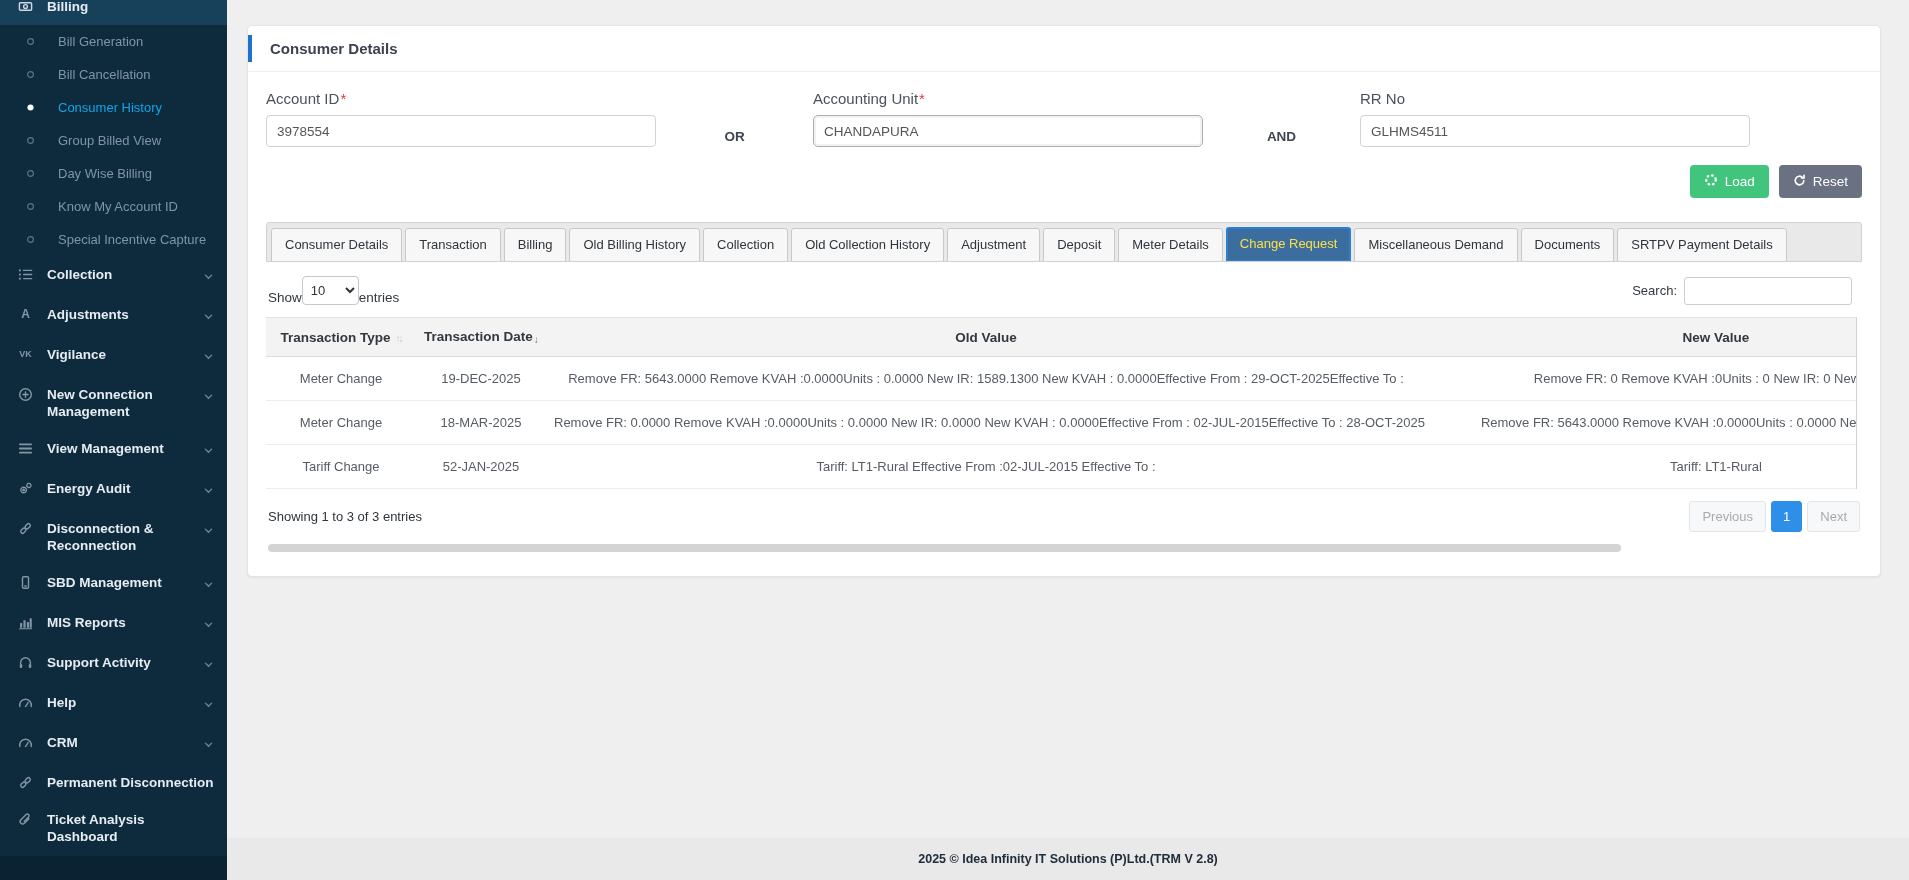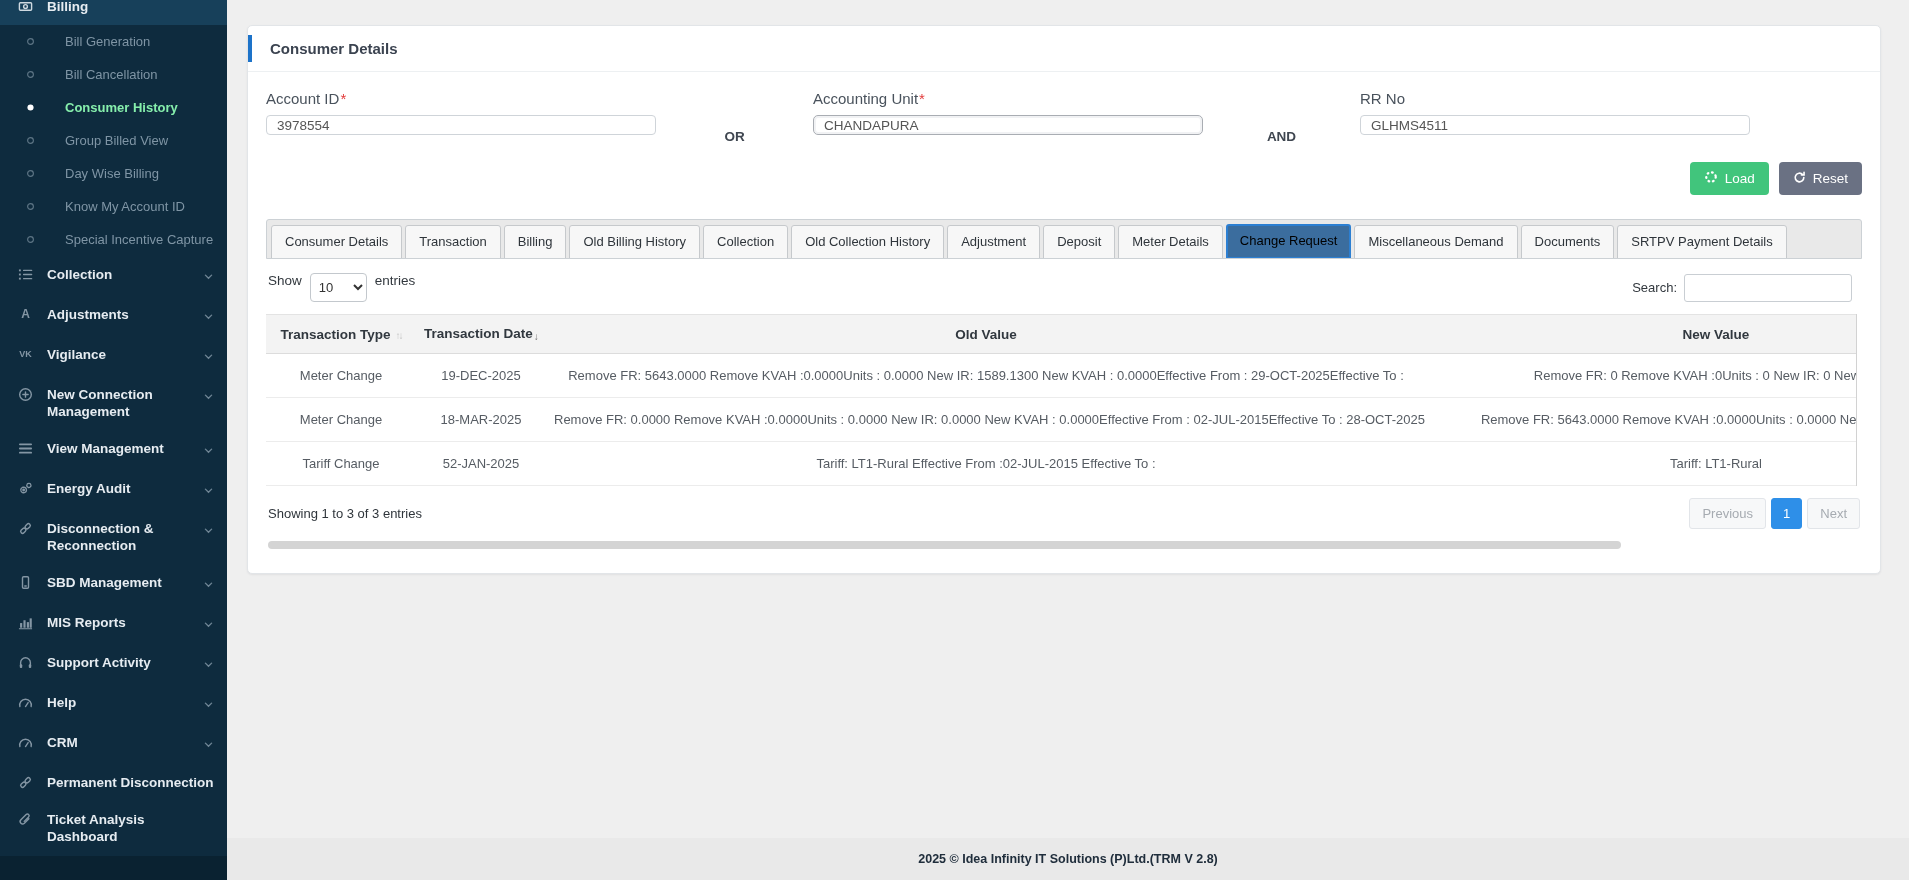--- a/index.html
+++ b/index.html
@@ -15,64 +15,64 @@
   
   aside{flex:0 0 227px;width:227px;background:var(--sidebar-bg);position:relative;overflow:hidden}
   .snav{display:flex;flex-direction:column}
   .snav-item{display:flex;align-items:flex-start;gap:12px;padding:10px 12px 10px 16px;
              color:#e6ecf1;font-size:13.5px;font-weight:700;line-height:17px;cursor:pointer}
   .snav-item.open{background:var(--sidebar-open);margin-top:-16px;padding-top:14px}
   .snav-item .ico{flex:0 0 19px;width:19px;display:flex;justify-content:center;color:#8496a4;margin-top:1px}
   .snav-item.open .ico{color:#cfd9e0}
   .snav-item .lbl{flex:1 1 auto;overflow-wrap:anywhere}
   .snav-item .chev{flex:0 0 12px;color:#6f8595;margin-top:3px}
-  .snav-sub{display:flex;align-items:center;gap:30px;padding:8px 12px 8px 26px;
+  .snav-sub{display:flex;align-items:center;gap:23px;padding:8px 12px 8px 26px;
             color:#7f95a5;font-size:13px;line-height:17px;cursor:pointer}
   .snav-sub .mark{flex:0 0 9px;display:flex;color:#5c7484}
-  .snav-sub.active{color:#86efac;font-weight:700}
+  .snav-sub.active{color:#0ea5e9;font-weight:400}
   .snav-sub.active .mark{color:#fff}
   .sidebar-footer{position:absolute;left:0;right:0;bottom:0;height:24px;background:var(--sidebar-foot)}
   .ticon{font-weight:700;font-size:12px;line-height:14px;color:#8496a4}
 
   
   .main{flex:1 1 auto;display:flex;flex-direction:column;min-width:0}
   .content{flex:1 1 auto;padding:25px 28px 0 20px}
   .card{background:#fff;border:1px solid #e2e5e8;border-radius:5px;box-shadow:0 1px 2px rgba(60,70,80,.08)}
   .card-header{position:relative;padding:14px 22px;border-bottom:1px solid #edf0f2}
   .accent{position:absolute;left:0;top:9px;bottom:9px;width:4px;background:var(--accent-blue)}
   .card-title{margin:0;font-size:15px;font-weight:700;color:#3b4350}
   .card-body{padding:18px 18px 22px}
 
   
   .form-row{display:flex;align-items:flex-start}
   .fgroup{width:390px}
   .fgroup label{display:block;font-size:15px;color:#49525c;margin-bottom:8px}
   .req{color:#e23b3b;margin-left:1px}
-  .tinput{width:100%;height:20px;border:1px solid #cfd4d9;border-radius:4px;padding:0 10px;
+  .tinput{width:100%;height:32px;border:1px solid #cfd4d9;border-radius:4px;padding:0 10px;
           font-size:13.5px;color:#555;font-family:"Liberation Sans",sans-serif;background:#fff}
   .combo{border:1px solid #a9adb3;border-radius:5px;box-shadow:inset 0 0 0 2px #f1f2f4}
   .joiner{width:157px;text-align:center;font-size:13.5px;font-weight:700;color:#3f4650;padding-top:39px}
   .btn-row{display:flex;justify-content:flex-end;gap:10px;margin:18px 0 4px}
   .btn{display:inline-flex;align-items:center;gap:7px;border:none;border-radius:4px;color:#fff;
        font-size:13.5px;padding:8px 14px;cursor:pointer;font-family:"Liberation Sans",sans-serif}
   .btn-load{background:var(--load-green)}
   .btn-reset{background:var(--reset-gray)}
 
   
   .tabs{display:flex;align-items:flex-end;background:#e9e9e9;border:1px solid #ccd1d5;
         border-radius:3px 3px 0 0;padding:4px 4px 0;margin-top:24px;overflow:hidden}
   .tab{background:#f7f7f7;border:1px solid #c6c9cc;border-radius:3px 3px 0 0;padding:8px 13px 9px;
        font-size:13px;color:#2f353b;margin:0 3px -1px 0;white-space:nowrap;cursor:pointer}
   .tab.active{background:var(--tab-active-bg);border:2px solid var(--tab-active-border);
-              color:#000000;padding:7px 12px 9px}
+              color:#fde047;padding:7px 12px 9px}
 
   
   .panel{position:relative}
   .tcontrols{display:flex;align-items:center;justify-content:space-between;padding:14px 2px 12px}
-  .tc-left{display:flex;align-items:flex-start;gap:8px;font-size:13.5px;color:#32383e}
+  .tc-left{display:flex;align-items:flex-end;font-size:13.5px;color:#32383e}
   .tc-left select{height:29px;width:57px;border:1px solid #c3c8cd;border-radius:4px;
                   font-size:13px;color:#333;padding:2px 4px;background:#fff;font-family:"Liberation Sans",sans-serif}
   .tc-right{display:flex;align-items:center;gap:7px;font-size:13px;color:#32383e;margin-right:8px}
   .tc-right input{width:168px;height:28px;border:1px solid #c9ced3;border-radius:3px;padding:0 8px;
                   font-size:13px;font-family:"Liberation Sans",sans-serif;background:#fff}
   .tclip{overflow:hidden;width:calc(100% - 5px);border-right:1px solid #d2d2d2}
   table{border-collapse:collapse;table-layout:fixed;width:1740px}
   thead th{background:#f3f3f3;font-weight:700;font-size:13.5px;color:#31383f;padding:11px 8px;
            border-top:1px solid #e3e3e3;border-bottom:1px solid #dcdcdc;text-align:center;white-space:nowrap}
   th.c-type{width:150px} th.c-date{width:130px} th.c-old{width:880px} th.c-new{width:580px}

